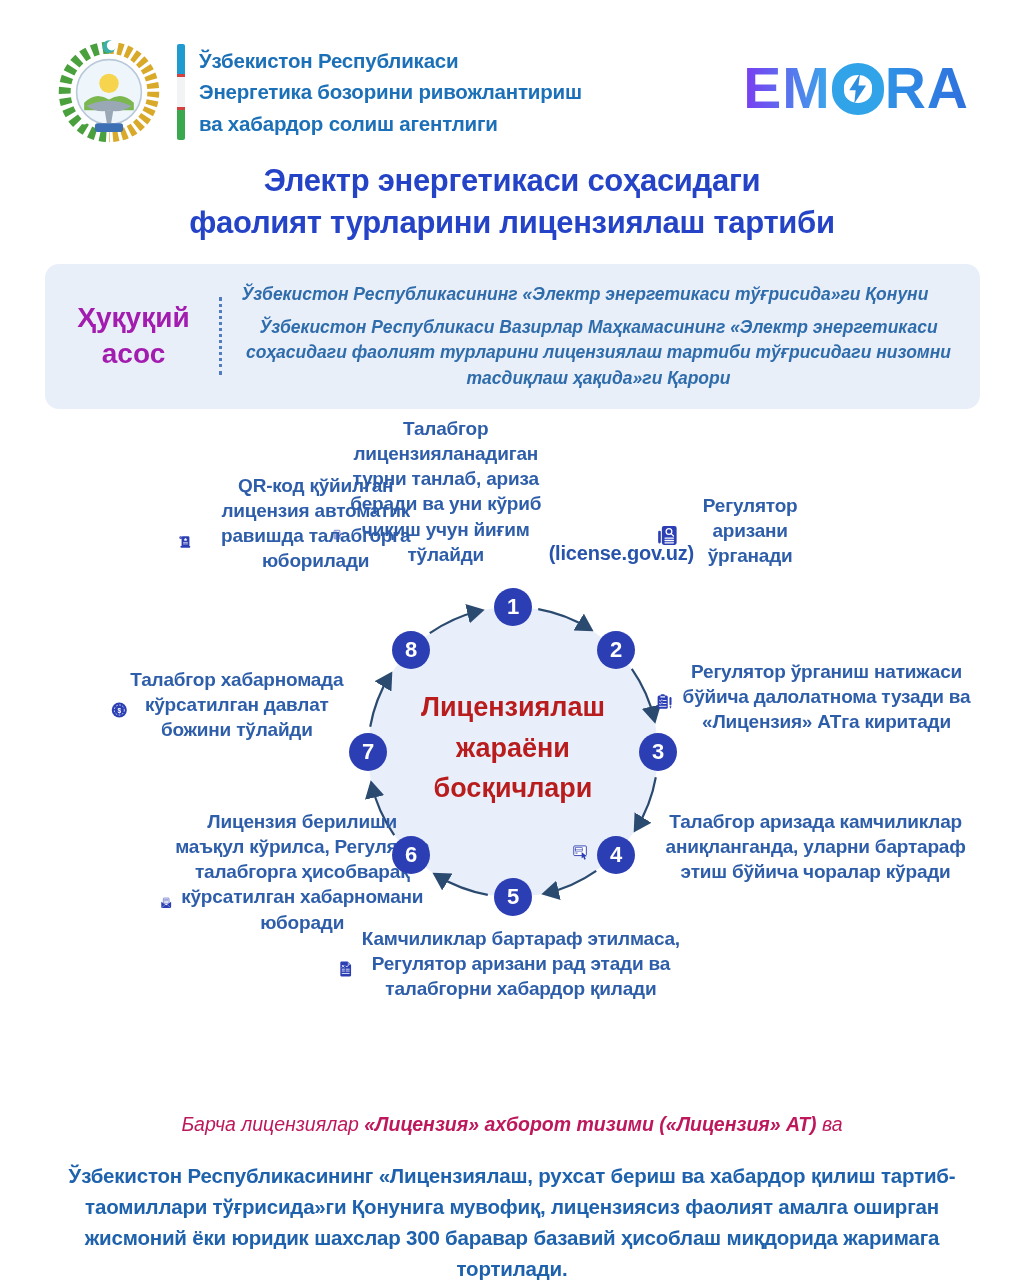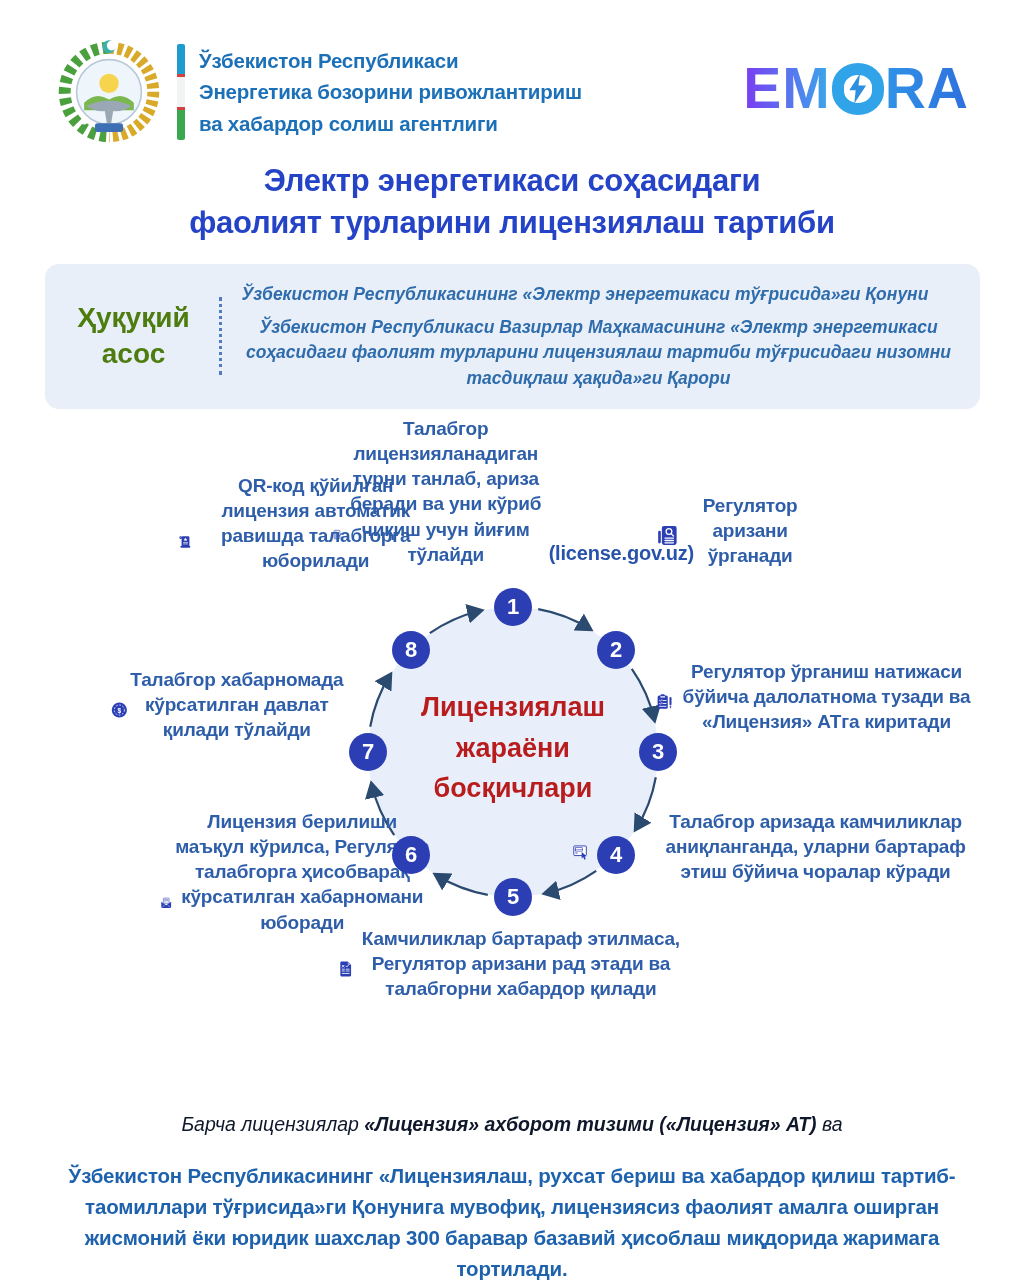--- a/index.html
+++ b/index.html
@@ -27,42 +27,42 @@
   .emdra .bolt { position:absolute; left:50%; top:50%; width:20px; height:30px; transform:translate(-50%,-50%);
                  background:#2e8fe0; clip-path:polygon(62% 0, 8% 56%, 40% 56%, 33% 100%, 92% 40%, 54% 40%); }
 
   
   .title { text-align:center; color:#2443c7; font-weight:bold; font-size:31px; line-height:1.35;
            margin-top:14px; letter-spacing:-0.3px; }
 
   
   .legalbox { width:935px; margin:20px auto 0 auto; background:#e9eff9; border-radius:14px;
               display:flex; align-items:center; padding:18px 24px; gap:20px; }
-  .legal-label { color:#4d7c0f; font-weight:bold; font-size:28px; text-align:center; width:130px;
+  .legal-label { color:#a21caf; font-weight:bold; font-size:28px; text-align:center; width:130px;
                  line-height:1.3; flex:0 0 auto; }
   .legal-sep { border-left:3px dotted #4f7ec0; height:78px; flex:0 0 auto; }
   .legal-items { color:#2e6cab; font-style:italic; font-weight:bold; font-size:17.5px; line-height:1.45; }
   .legal-items .li + .li { margin-top:8px;text-align:center; }
 
   
   .diagram { position:relative; width:1024px; height:697px; margin-top:2px; }
   .ringsvg { position:absolute; left:0; top:0; }
   .ringsvg .arc { fill:none; stroke:#2b4a6f; stroke-width:2.2; }
   .node { position:absolute; width:38px; height:38px; border-radius:50%; background:#2b3eb3;
           color:#ffffff; font-weight:bold; font-size:22px; display:flex; align-items:center;
           justify-content:center; z-index:3; }
   .centerlabel { position:absolute; left:393px; top:276px; width:240px; text-align:center;
                  color:#b91c1c; font-weight:bold; font-size:27px; line-height:1.5; z-index:2; }
   .step { position:absolute; display:flex; align-items:flex-end; text-align:center;
           color:#2e5ea9; font-weight:bold; font-size:19px; line-height:1.32; letter-spacing:-0.2px; z-index:2; }
   .step .ic { height:50px; margin-bottom:7px; }
   .step .url { font-weight:800; font-size:20px; margin-top:2px; color:#2853ab; }
 
   
-  .note { text-align:center; font-style:italic; font-size:19.5px; color:#0f172a; line-height:1.5;
+  .note { text-align:center; font-style:italic; font-size:19.5px; color:#be185d; line-height:1.5;
           margin-top:2px; }
   .note .seg-b { font-weight:800; }
   .note .seg-n { font-weight:500; }
   .footer { width:950px; margin:22px auto 0 auto; text-align:center; color:#1e62ad; font-weight:bold;
             font-size:20.5px; line-height:1.5; letter-spacing:-0.2px; }
 
   .icsvg { display:block; }
 </style>
 </head>
 <body>
@@ -242,21 +242,21 @@
     </svg>
     <div>Лицензия берилиши маъқул кўрилса, Регулятор талабгорга ҳисобварақ кўрсатилган хабарномани юборади</div>
   </div>
 
   <div class="step" style="left:110px; top:256px; width:235px;">
     <svg class="ic icsvg" viewBox="0 0 48 48" width="48" height="48">
       <circle cx="24" cy="24" r="19.5" fill="#2b3eb3"></circle>
       <circle cx="24" cy="24" r="13" fill="none" stroke="#ffffff" stroke-width="2" stroke-dasharray="4.5 4"></circle>
       <text x="24" y="30.5" text-anchor="middle" font-size="17" font-weight="bold" fill="#ffffff" font-family="Liberation Sans, sans-serif">$</text>
     </svg>
-    <div>Талабгор хабарномада кўрсатилган давлат қилади тўлайди</div>
+    <div>Талабгор хабарномада кўрсатилган давлат божини тўлайди</div>
   </div>
 
   <div class="step" style="left:178px; top:62px; width:236px;gap:25px;">
     <svg class="ic icsvg" viewBox="0 0 48 48" width="48" height="48">
       <circle cx="9" cy="9.5" r="4.5" fill="#2b3eb3"></circle>
       <circle cx="9.5" cy="9.5" r="1.6" fill="#ffffff"></circle>
       <rect x="12" y="5" width="26" height="33" rx="4" fill="#2b3eb3"></rect>
       <rect x="8" y="36.5" width="33" height="6.5" rx="3" fill="#2b3eb3"></rect>
       <polygon points="25,9.5 26.9,13.4 31.2,13.9 28,16.9 28.9,21.1 25,19 21.1,21.1 22,16.9 18.8,13.9 23.1,13.4" fill="#ffffff"></polygon>
       <line x1="18.5" y1="26" x2="31.5" y2="26" stroke="#ffffff" stroke-width="2.2" stroke-linecap="round"></line>

